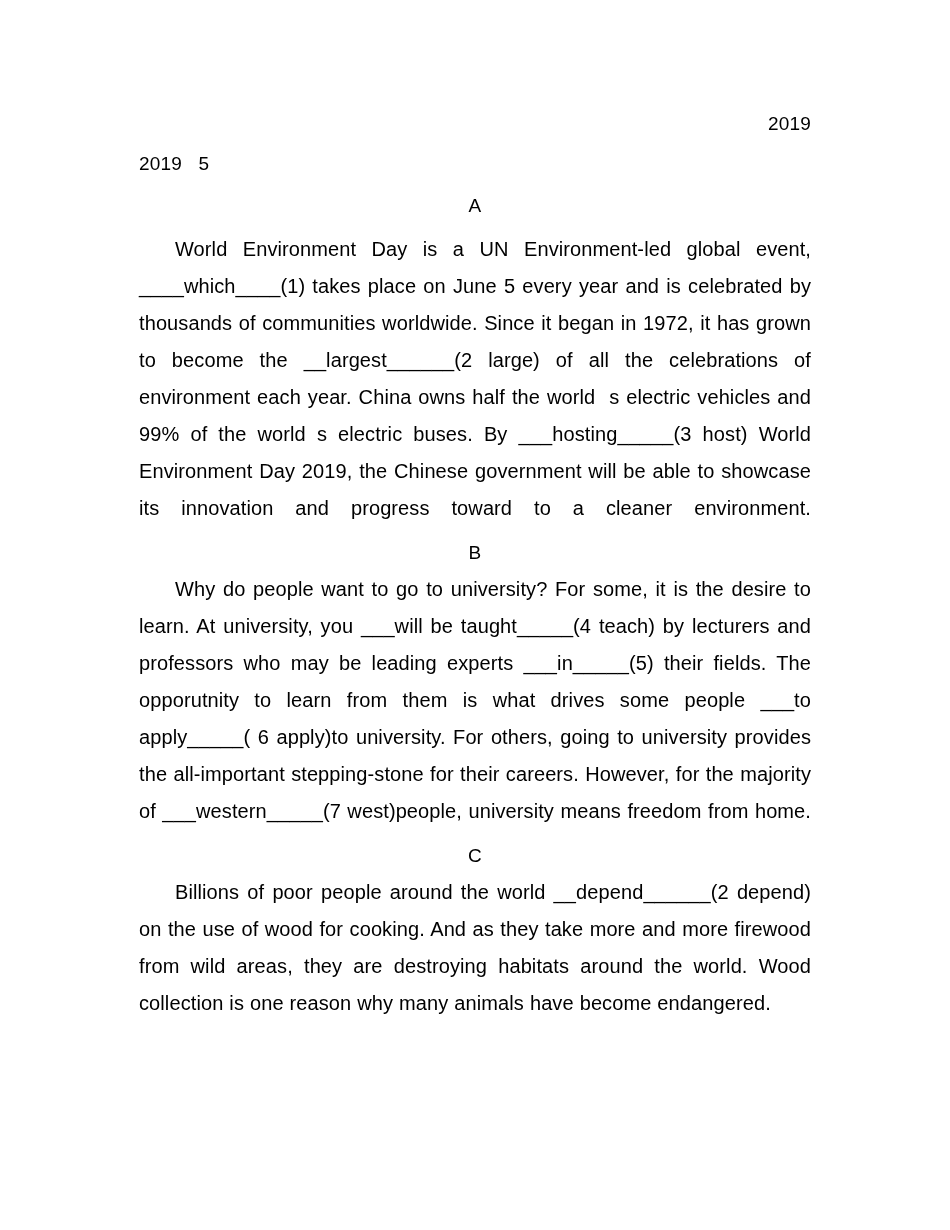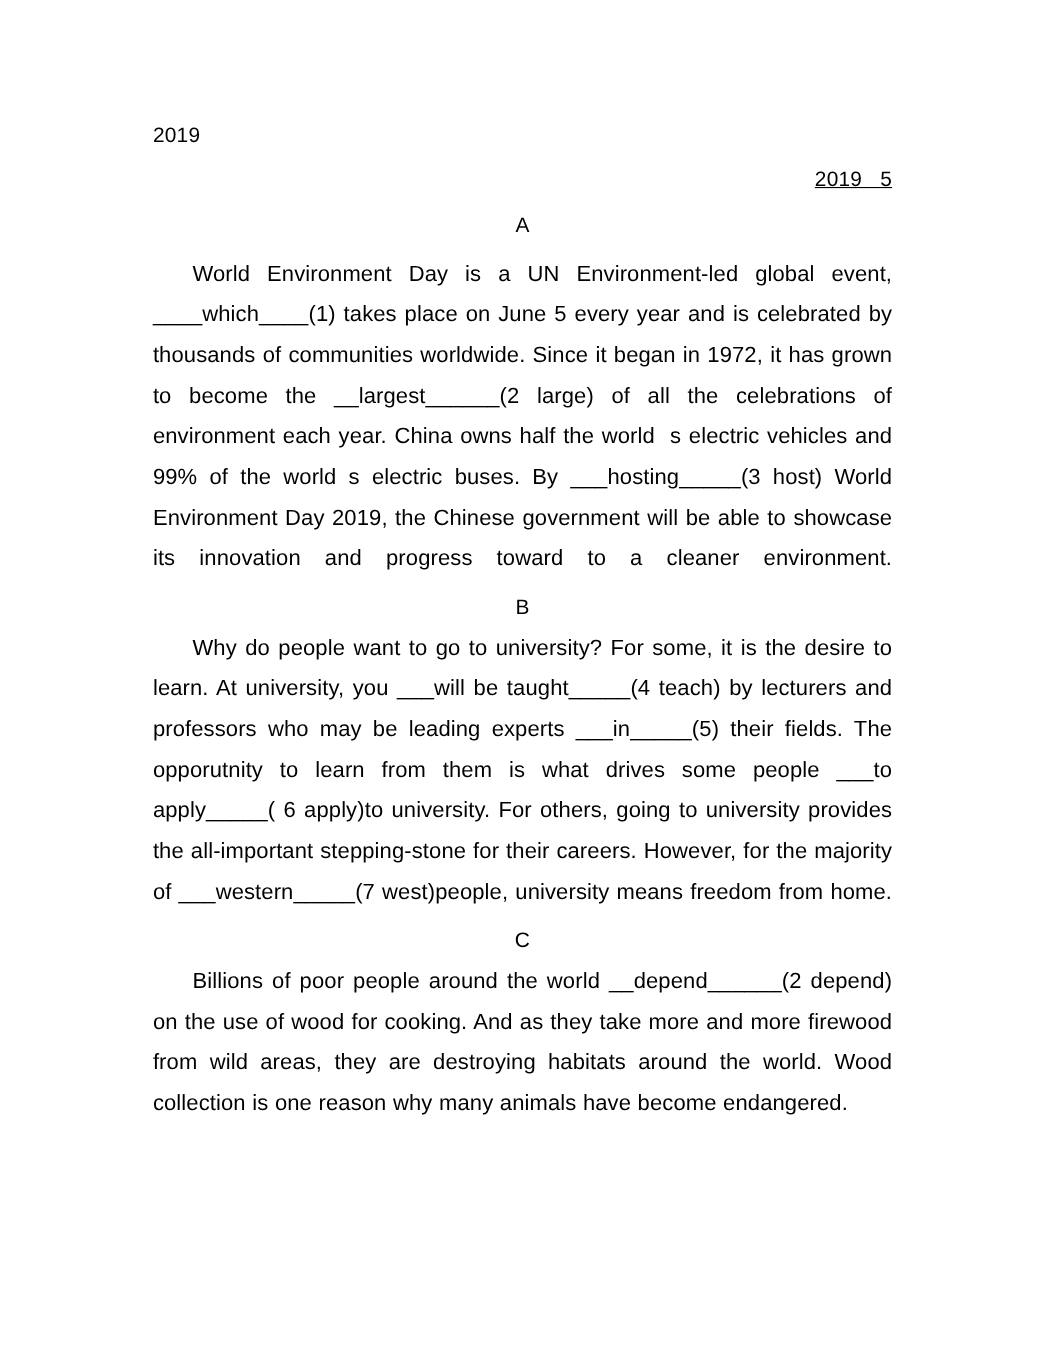--- a/index.html
+++ b/index.html
@@ -20,37 +20,36 @@
     height: 1230px;
     background: #ffffff;
     box-sizing: border-box;
     padding: 0 139px 0 139px;
     overflow: hidden;
   }
 
   .doc-title {
     margin: 0;
     padding-top: 114px;
-    text-align: left;
+    text-align: right;
     font-size: 19px;
     font-weight: 400;
     line-height: 1;
     letter-spacing: 0.2px;
   }
 
   .doc-subtitle {
     margin: 0;
     padding-top: 21px;
-    text-align: right;
+    text-align: left;
     font-size: 19px;
     font-weight: 400;
     line-height: 1;
     letter-spacing: 0.2px;
     white-space: pre;
-    text-decoration: underline;
   }
 
   .section-head {
     margin: 0;
     text-align: center;
     font-size: 19px;
     font-weight: 400;
     line-height: 1;
     letter-spacing: 0.2px;
   }

